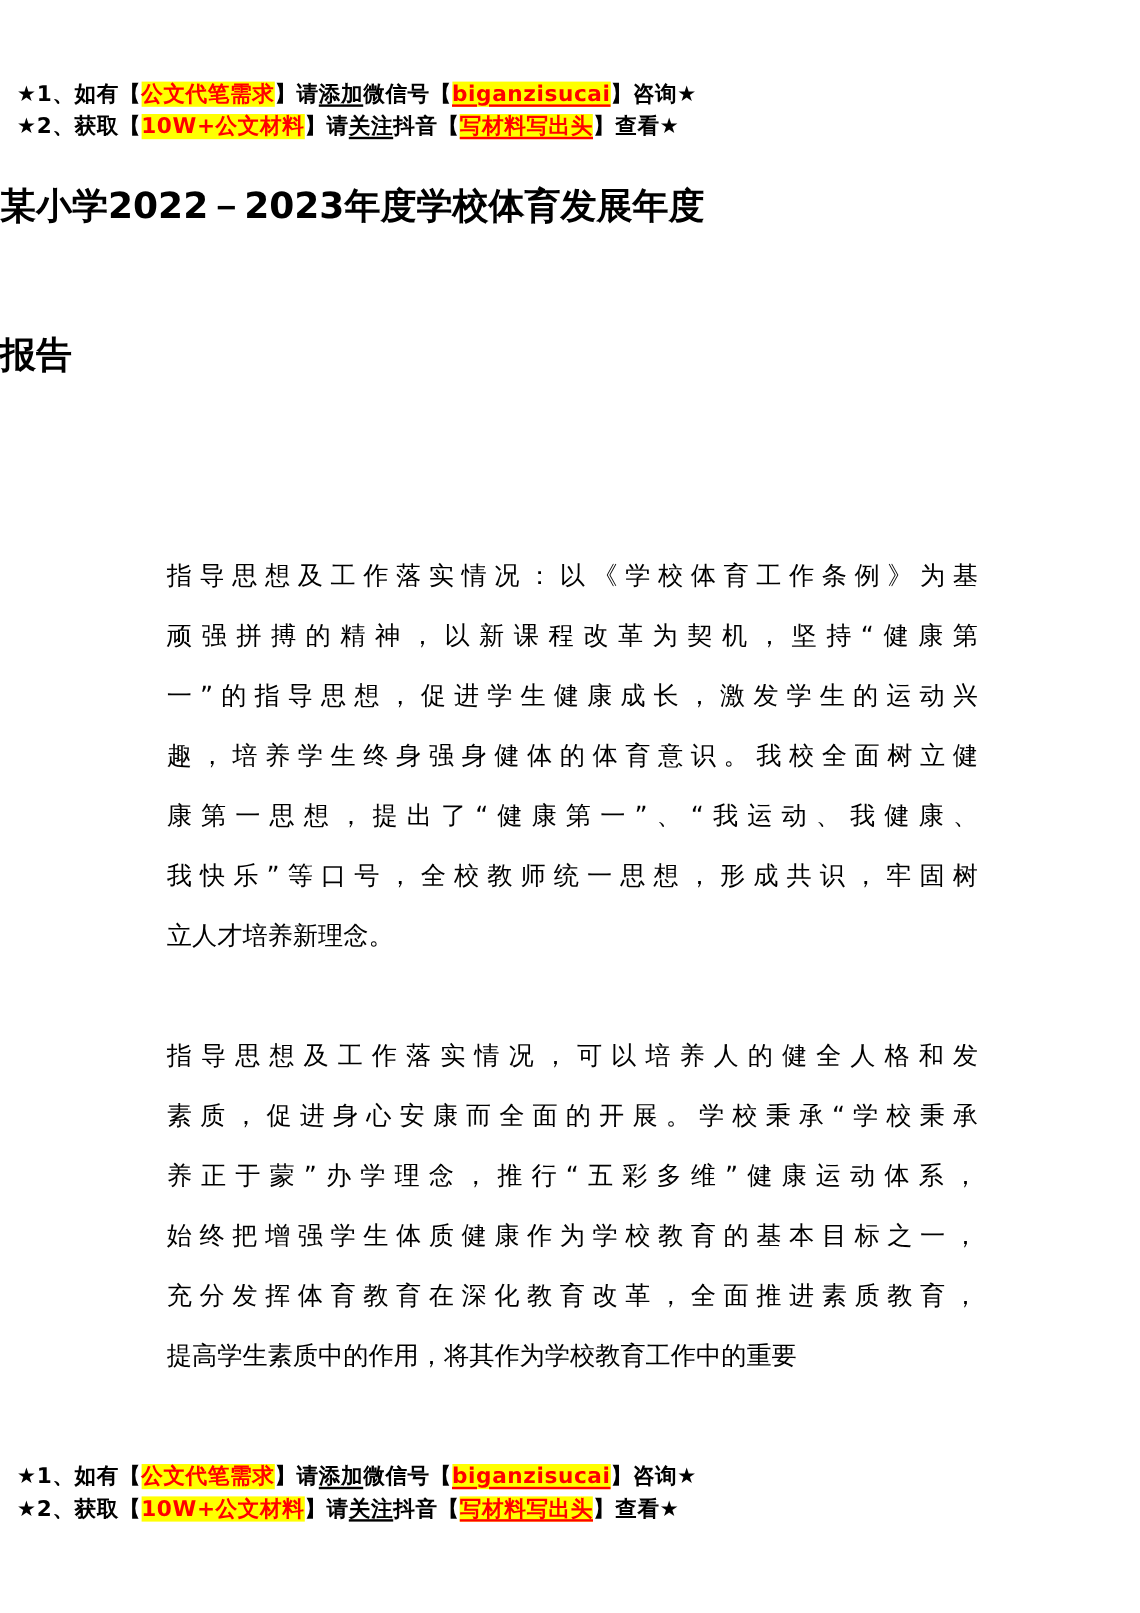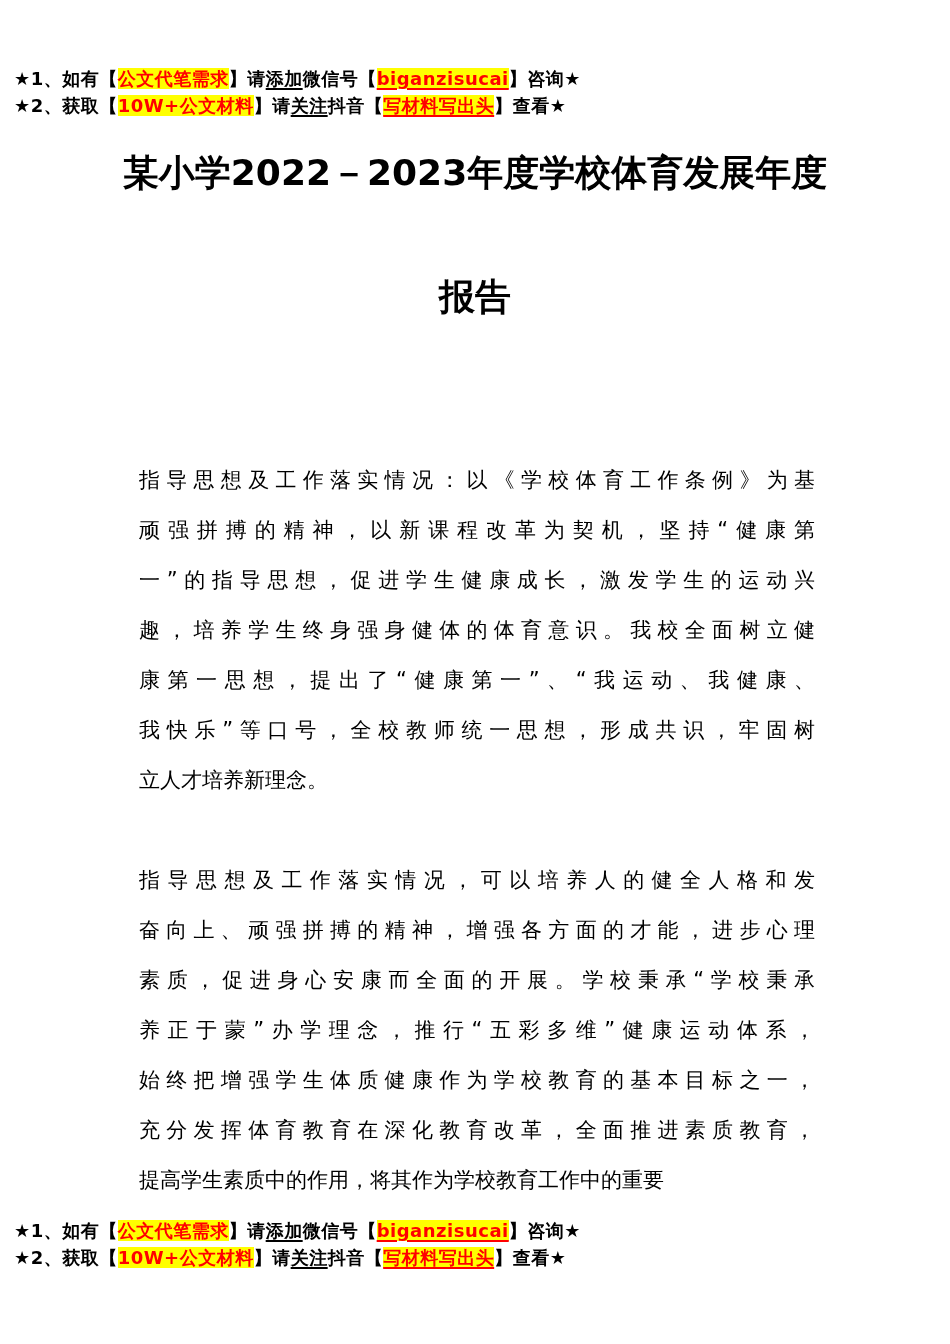--- a/index.html
+++ b/index.html
@@ -31,23 +31,23 @@
   .seg.u {
     text-decoration: underline;
     text-underline-offset: 3px;
     text-decoration-thickness: 1.5px;
   }
   
   .title-line {
     position: absolute;
     left: 0;
     width: 100%;
-    text-align: center;
+    text-align: left;
     font-weight: bold;
-    font-size: 36px;
+    font-size: 30px;
     line-height: 44px;
     white-space: nowrap;
   }
   .title-line.t1 { top: 151px; }
   .title-line.t2 { top: 275px; }
   
   .body-text {
     position: absolute;
     left: 139px;
     top: 455px;
@@ -85,21 +85,20 @@
       <div class="bline">指导思想及工作落实情况：以《学校体育工作条例》为基</div>
       <div class="bline">顽强拼搏的精神，以新课程改革为契机，坚持“健康第</div>
       <div class="bline">一”的指导思想，促进学生健康成长，激发学生的运动兴</div>
       <div class="bline">趣，培养学生终身强身健体的体育意识。我校全面树立健</div>
       <div class="bline">康第一思想，提出了“健康第一”、“我运动、我健康、</div>
       <div class="bline">我快乐”等口号，全校教师统一思想，形成共识，牢固树</div>
       <div class="bline plast">立人才培养新理念。</div>
     </div>
     <div class="para">
       <div class="bline">指导思想及工作落实情况，可以培养人的健全人格和发</div>
-      <div class="bline">奋向上、顽强拼搏的精神，增强各方面的才能，进步心理</div>
       <div class="bline">素质，促进身心安康而全面的开展。学校秉承“学校秉承</div>
       <div class="bline">养正于蒙”办学理念，推行“五彩多维”健康运动体系，</div>
       <div class="bline">始终把增强学生体质健康作为学校教育的基本目标之一，</div>
       <div class="bline">充分发挥体育教育在深化教育改革，全面推进素质教育，</div>
       <div class="bline plast">提高学生素质中的作用，将其作为学校教育工作中的重要</div>
     </div>
   </div>
 
   <div class="promo footer">
     <div class="promo-line">

